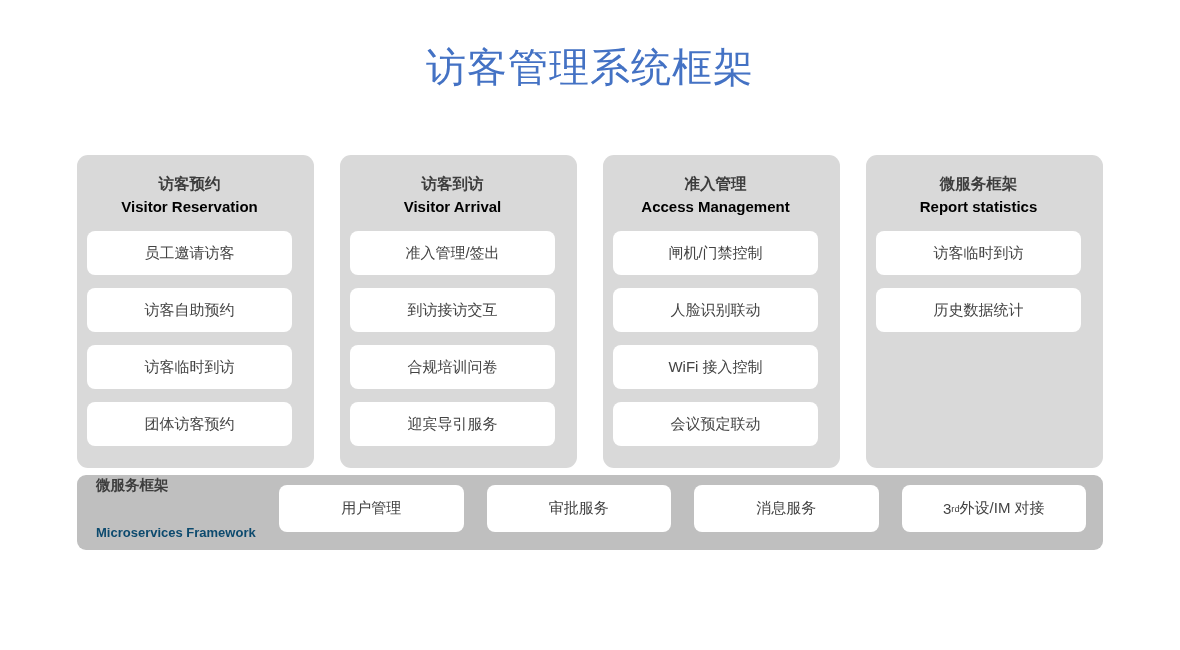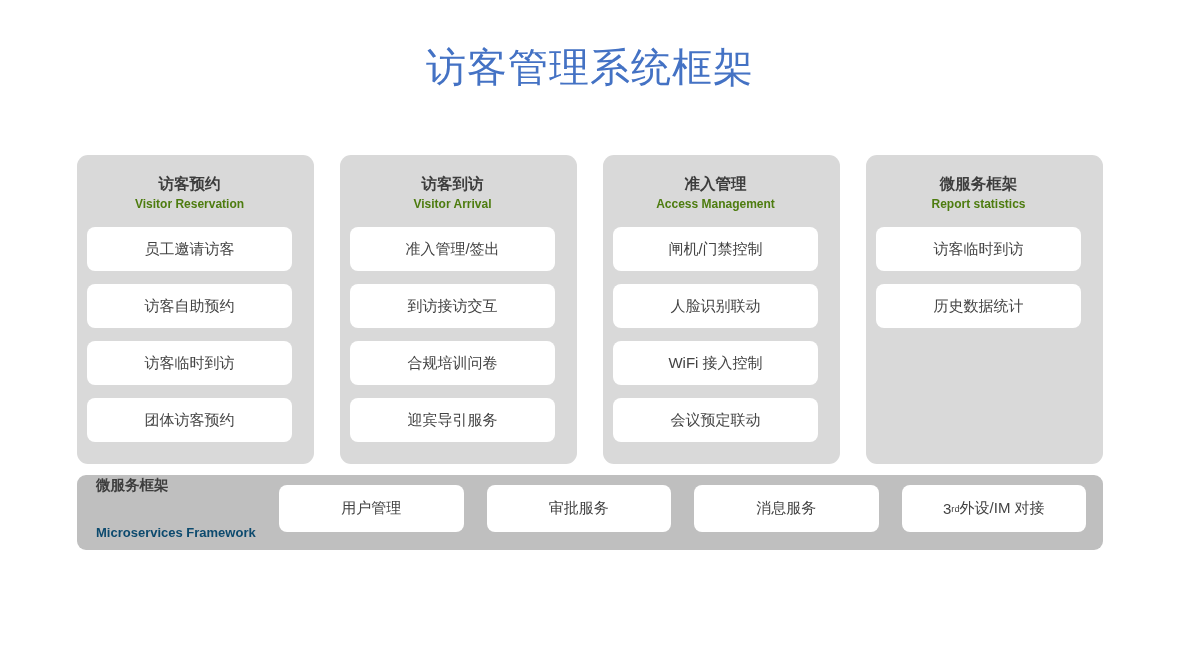--- a/index.html
+++ b/index.html
@@ -50,23 +50,23 @@
     text-align: center;
     margin-bottom: 14px;
   }
   .col-head .cn {
     font-size: 15.5px;
     font-weight: bold;
     color: #3d3d3d;
     line-height: 1.45;
   }
   .col-head .en {
-    font-size: 12px;
-    font-weight: bold;
-    color: #4d7c0f;
+    font-size: 15px;
+    font-weight: bold;
+    color: #000000;
     line-height: 1.4;
     margin-top: 1px;
   }
 
   .card {
     background: #ffffff;
     border-radius: 8px;
     height: 44px;
     display: flex;
     align-items: center;

